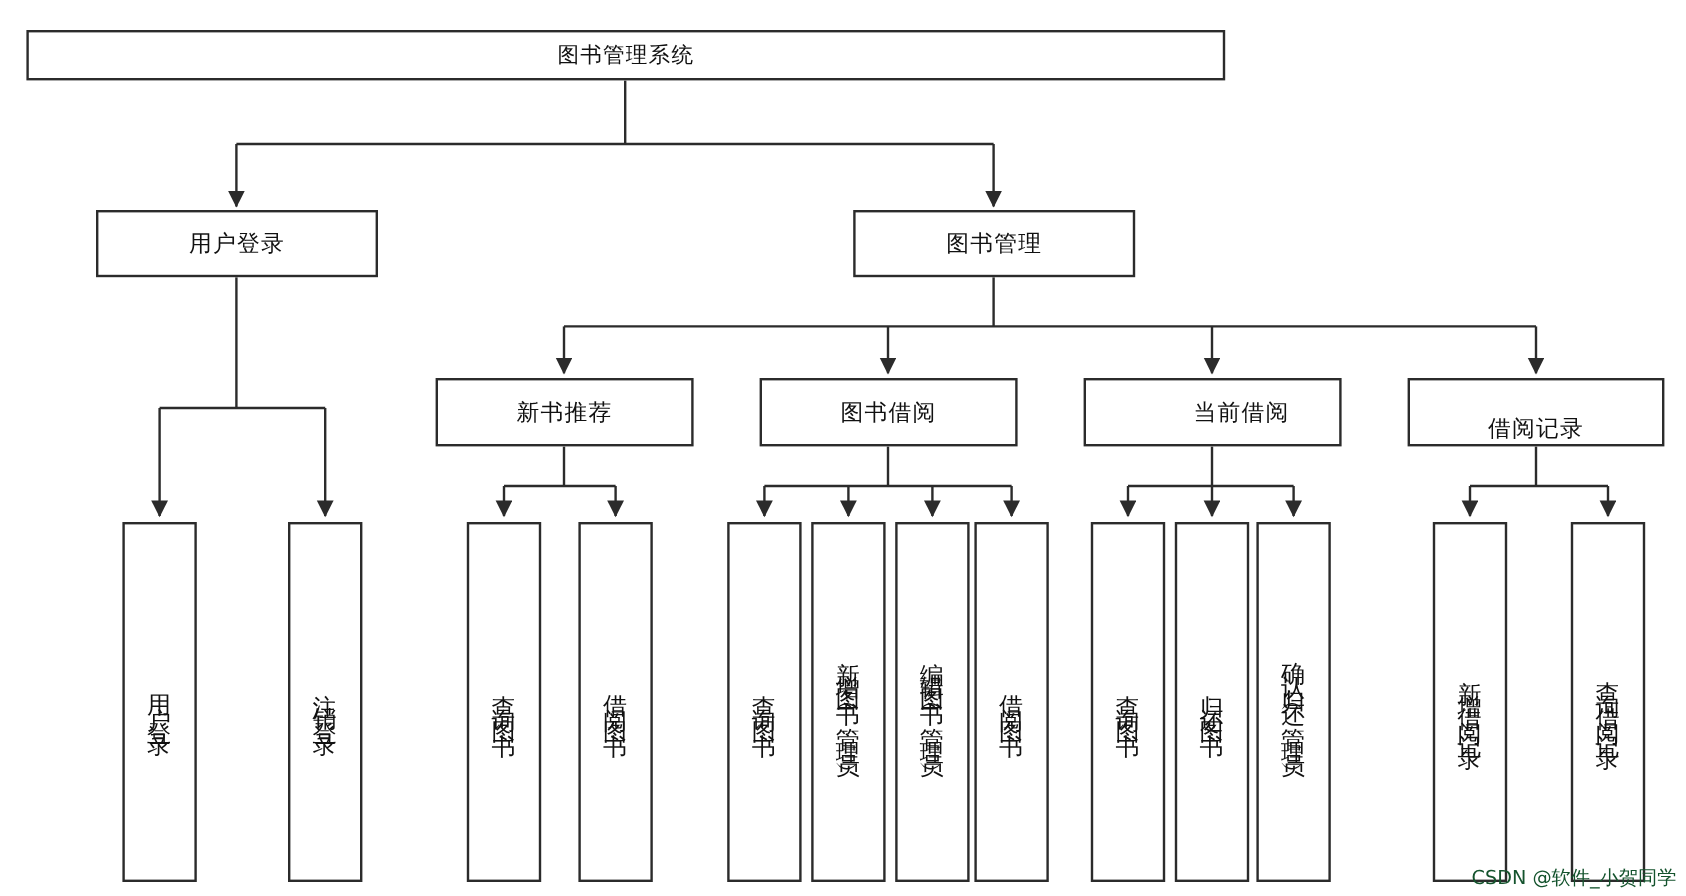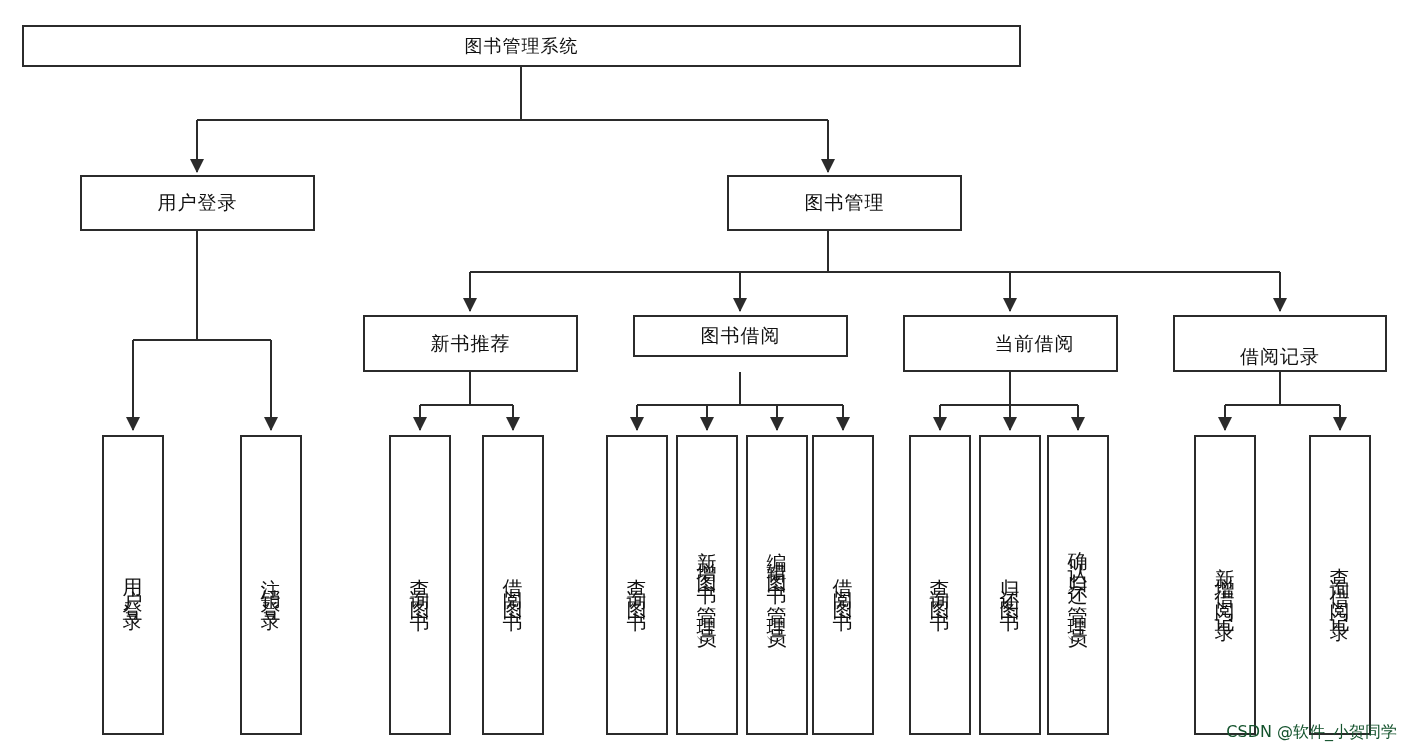--- a/index.html
+++ b/index.html
@@ -99,28 +99,28 @@
     </g>
   </svg>
 
   <div class="box" style="left:22px;top:25px;width:999px;height:42px;">
     <span class="root-label">图书管理系统</span>
   </div>
 
   <div class="box" style="left:80px;top:175px;width:235px;height:56px;">
     <span class="hlabel">用户登录</span>
   </div>
-  <div class="box" style="left:711px;top:175px;width:235px;height:56px;margin-left:16px;">
+  <div class="box" style="left:711px;top:175px;width:235px;height:56px;">
     <span class="hlabel">图书管理</span>
   </div>
 
   <div class="box" style="left:363px;top:315px;width:215px;height:57px;">
     <span class="hlabel">新书推荐</span>
   </div>
-  <div class="box" style="left:633px;top:315px;width:215px;height:42px;">
+  <div class="box" style="left:633px;top:315px;width:215px;height:57px;">
     <span class="hlabel">图书借阅</span>
   </div>
   <div class="box" style="left:903px;top:315px;width:215px;height:57px;padding-left:48px;">
     <span class="hlabel">当前借阅</span>
   </div>
   <div class="box" style="left:1173px;top:315px;width:214px;height:57px;align-items:flex-end;">
     <span class="hlabel">借阅记录</span>
   </div>
 
   <div class="box" style="left:102px;top:435px;width:62px;height:300px;">

